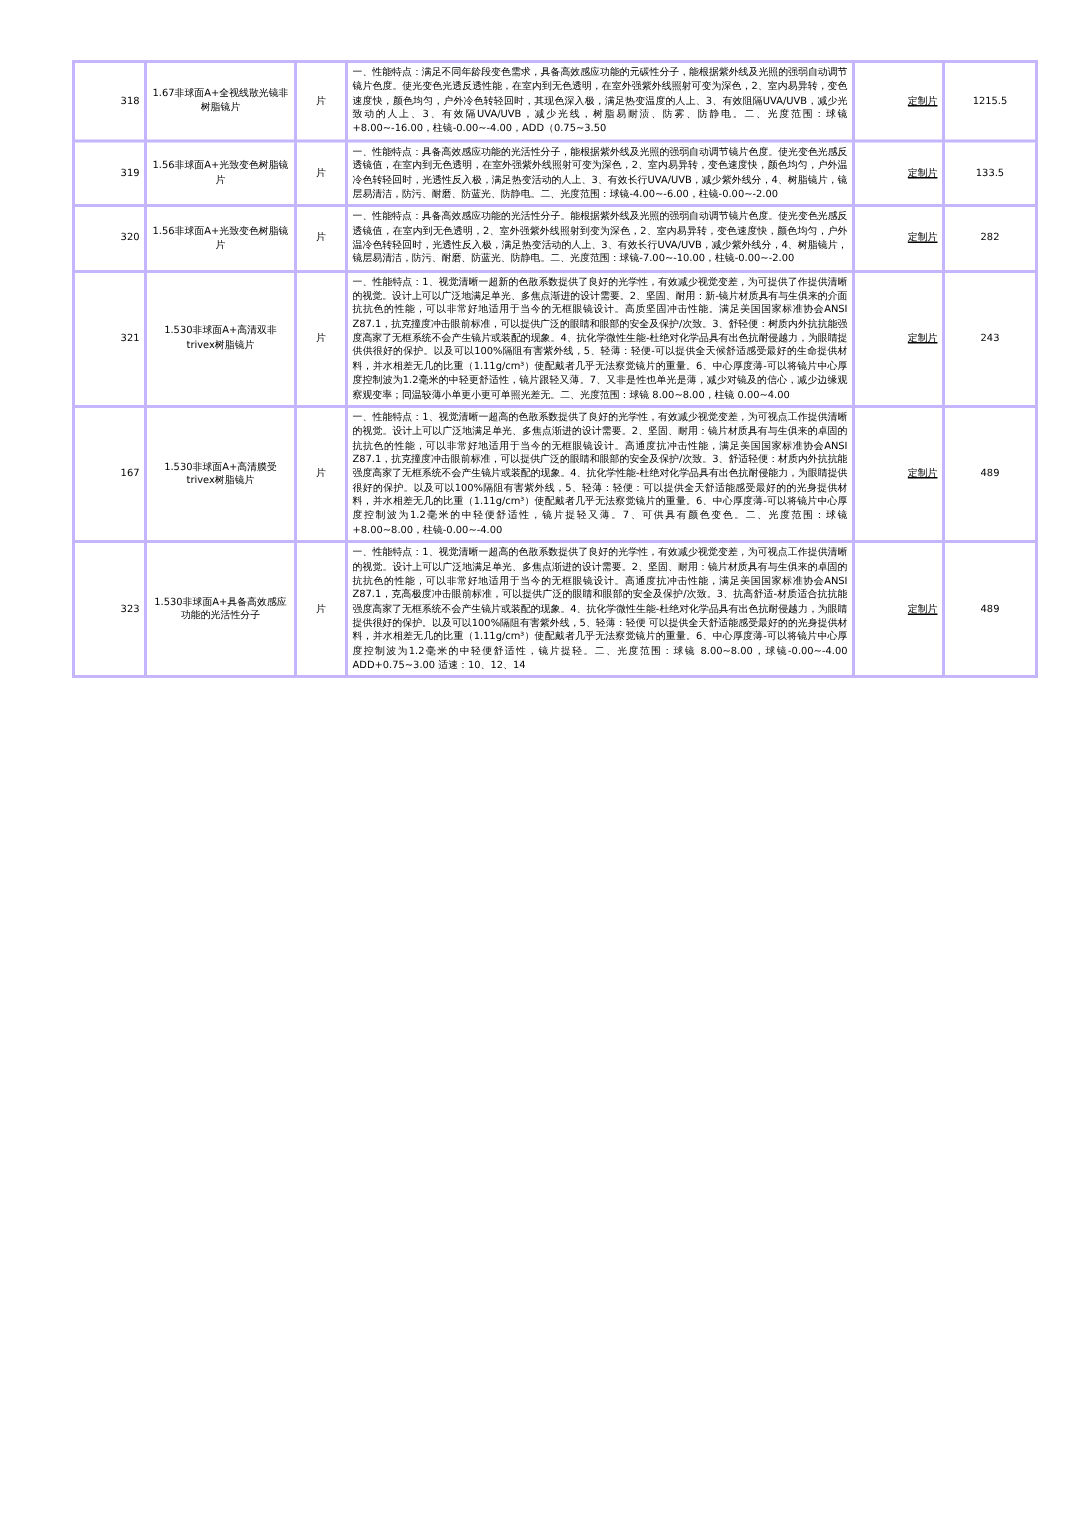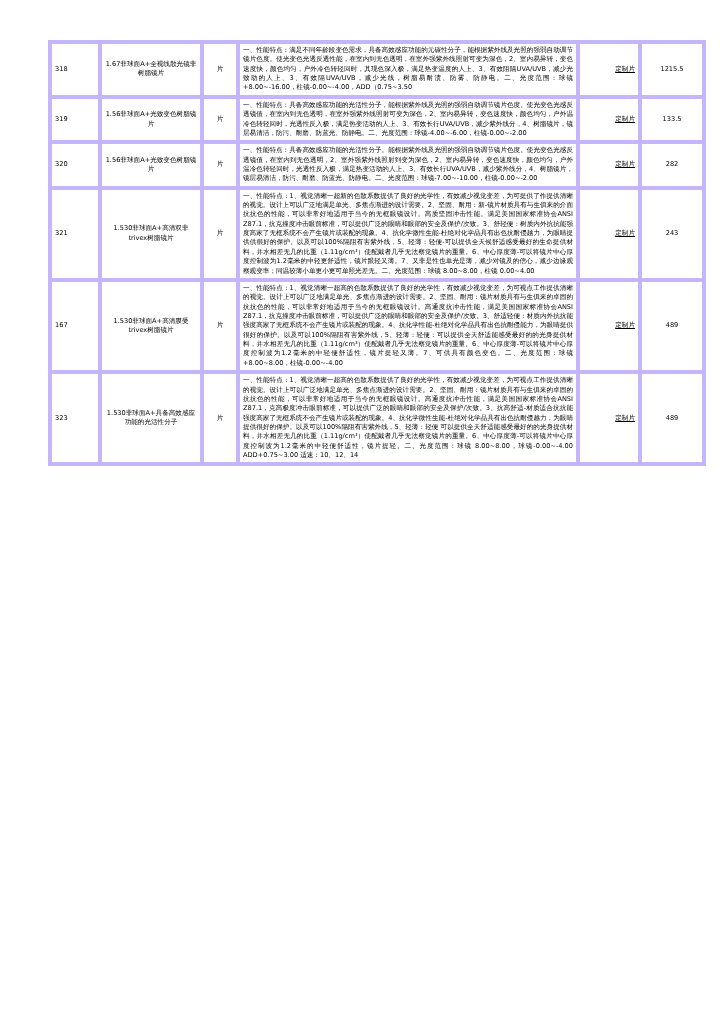--- a/index.html
+++ b/index.html
@@ -20,30 +20,30 @@
     background: #ffffff;
     box-sizing: border-box;
     padding: 40px 48px 30px 48px;
   }
   table.spec-table {
     width: 628px;
     border-collapse: collapse;
     table-layout: fixed;
   }
   table.spec-table td {
-    border: 4px solid #c4b5fd;
+    border: 2px solid #c4b5fd;
     vertical-align: middle;
     padding: 2px 3px;
     font-size: 6.6px;
     line-height: 1.42;
     color: #000;
   }
   td.col-idx {
     width: 40px;
-    text-align: left;
+    text-align: right;
     font-size: 8px;
   }
   td.col-name {
     width: 92px;
     text-align: center;
     font-size: 7.4px;
     line-height: 1.45;
   }
   td.col-unit {
     width: 26px;

